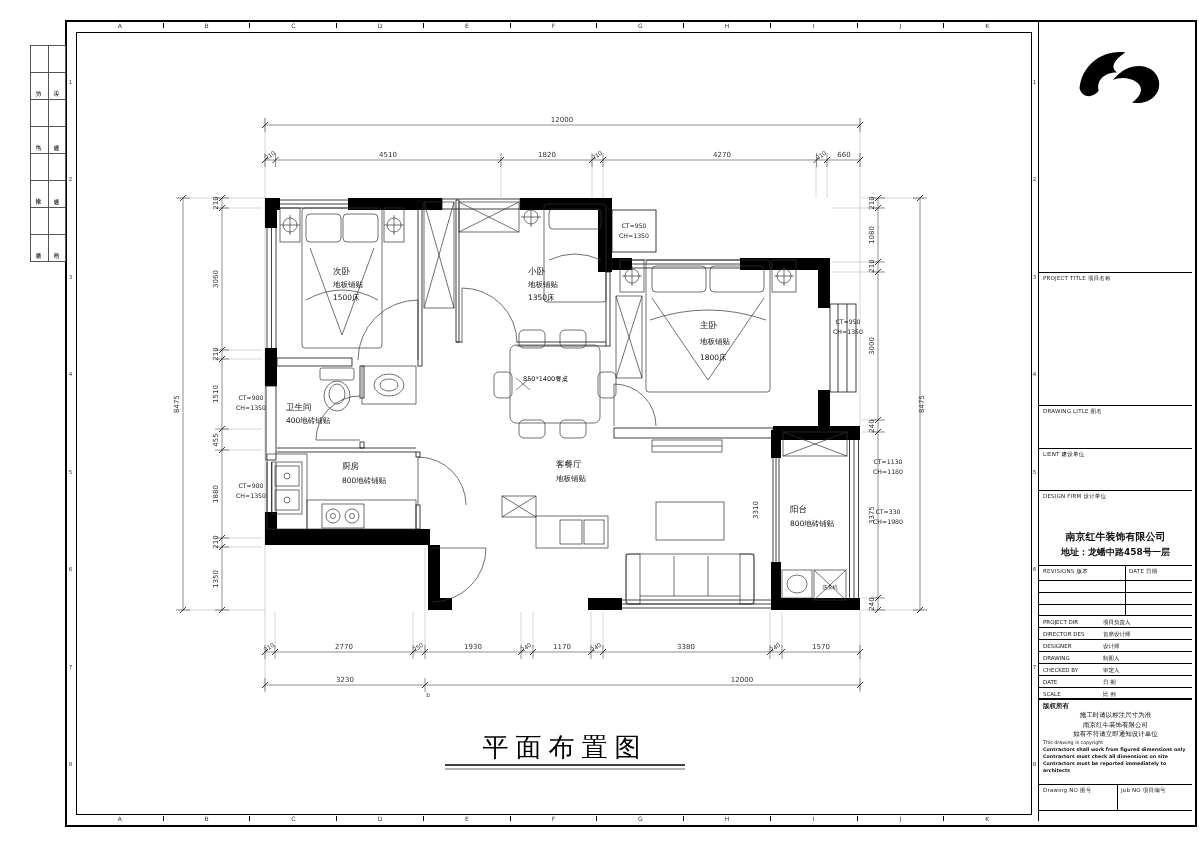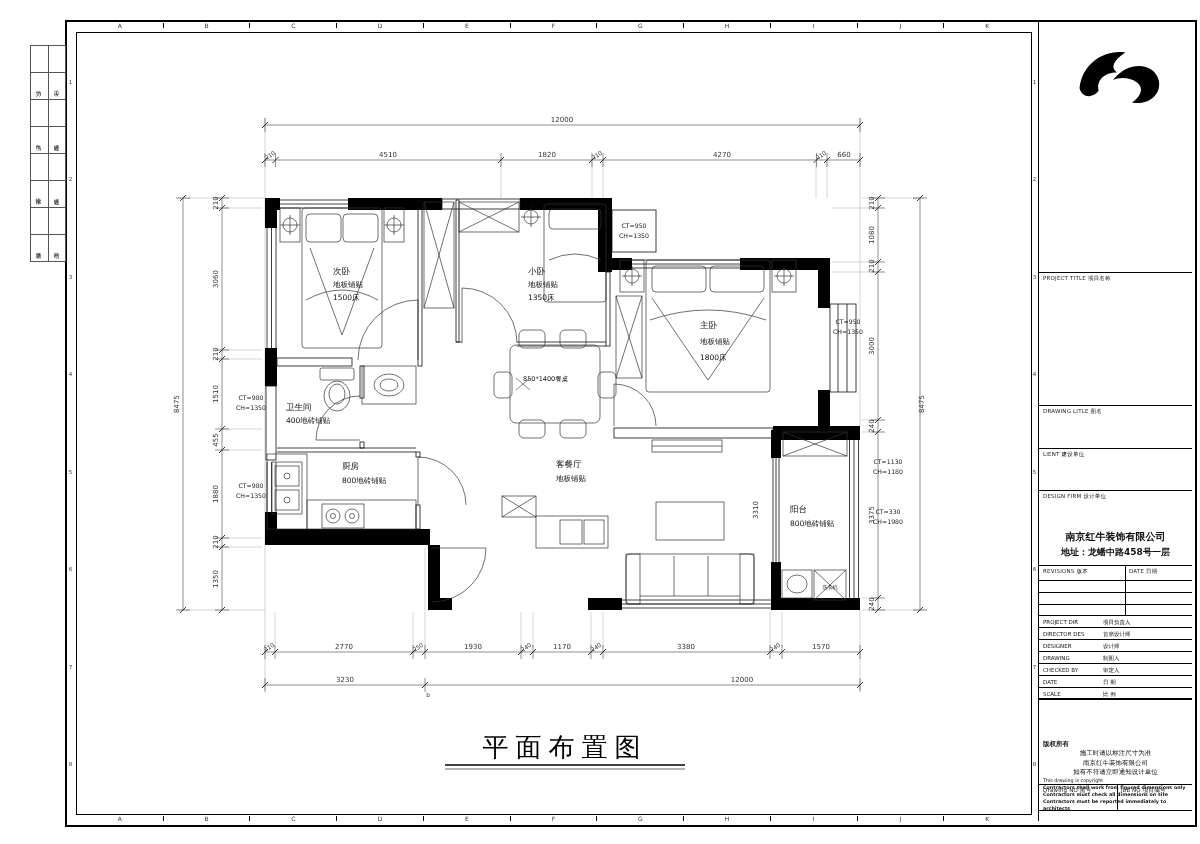--- a/index.html
+++ b/index.html
@@ -28,21 +28,21 @@
   #tb .lab{position:absolute;left:4px;top:2px;font-size:5.5px;color:#222;letter-spacing:0.2px;}
   #tb-brand{position:absolute;left:0;top:205px;width:100%;text-align:center;font-size:20px;letter-spacing:11px;
             text-indent:11px;font-weight:bold;font-family:"DejaVu Serif","Liberation Serif",serif;}
   #tb-company{position:absolute;left:0;top:508px;width:100%;text-align:center;font-size:10px;font-weight:bold;}
   #tb-address{position:absolute;left:0;top:524px;width:100%;text-align:center;font-size:9px;font-weight:bold;}
   .tb-split{position:absolute;top:0;bottom:0;border-left:0.8px solid #000;}
   .tb-staff{display:flex;justify-content:flex-start;padding:3px 4px 0 4px;box-sizing:border-box;}
   .tb-staff .en{width:60px;font-size:5.5px;}
   .tb-staff .zh{font-size:5.5px;}
   #tb-copy{position:absolute;left:4px;top:680px;width:145px;line-height:1.45;}
-  #tb-copy .zh1{font-size:6.5px;font-weight:bold;margin-top:38px;}
+  #tb-copy .zh1{font-size:6.5px;font-weight:bold;}
   #tb-copy .zh{font-size:6.5px;text-align:center;}
   #tb-copy .en{font-size:4.8px;}
   #tb-copy .enb{font-size:4.8px;font-weight:bold;}
   
   text{fill:#222;}
   .dim{font-size:7px;fill:#333;}
   .dimsm{font-size:5.8px;fill:#333;}
   .room{font-size:8.5px;fill:#111;}
   .roomsub{font-size:7.5px;fill:#111;}
   .ct{font-size:6.2px;fill:#222;}

